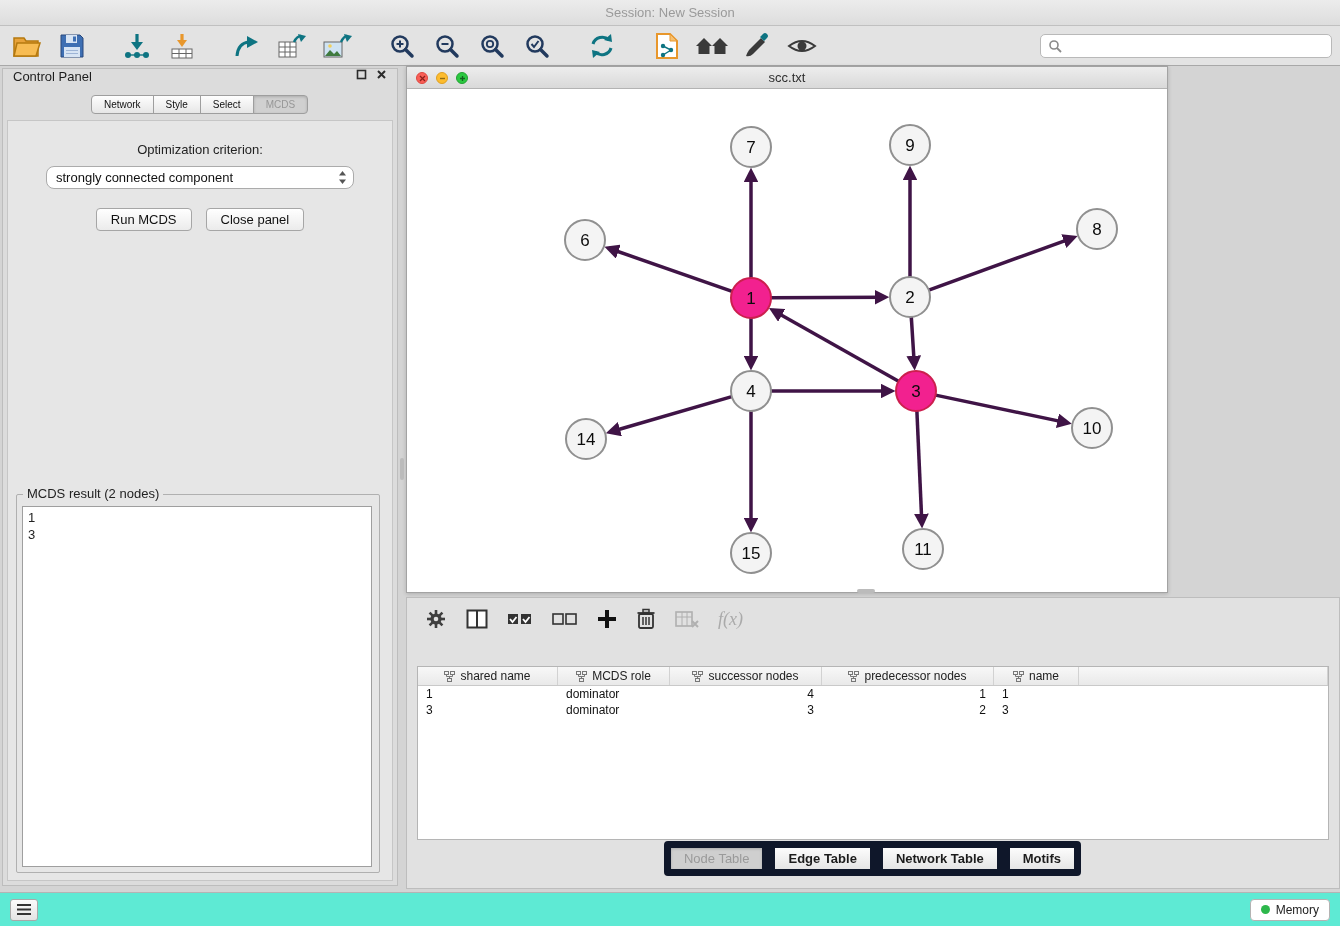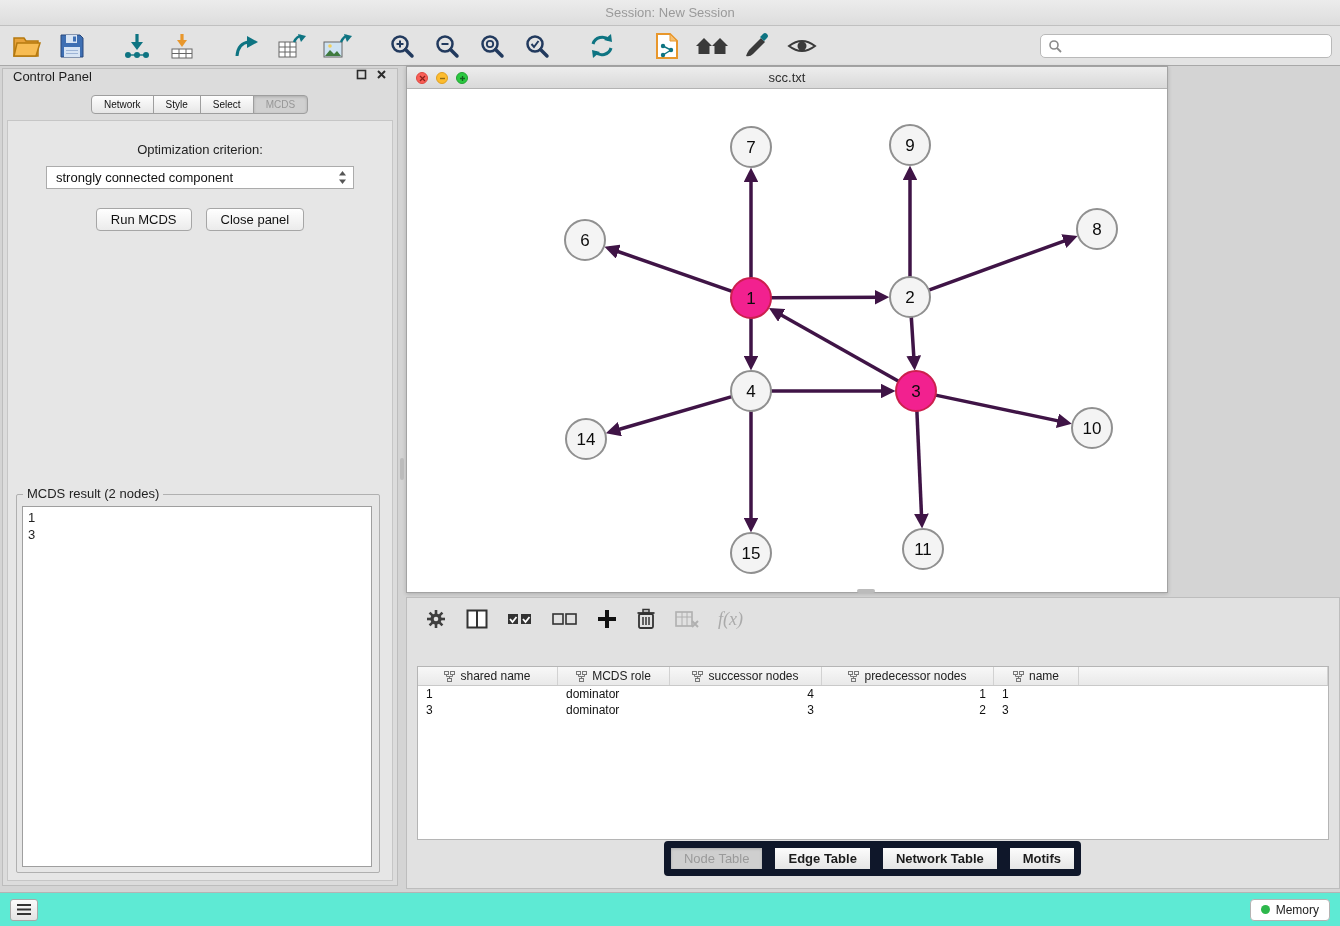--- a/index.html
+++ b/index.html
@@ -48,21 +48,21 @@
   .cp-tab:first-child { border-radius:4px 0 0 4px; }
   .cp-tab:last-child { border-radius:0 4px 4px 0; }
   .cp-tab.selected { background:#d0d0d0; color:#979797; box-shadow:inset 0 1px 3px rgba(0,0,0,.18); }
   .cp-body {
     position:absolute; left:4px; right:4px; top:51px; bottom:4px;
     background:#e6e6e6; border:1px solid #c6c6c6;
   }
   .opt-label { text-align:center; margin-top:21px; }
   .dropdown {
     width:308px; height:23px; margin:9px auto 0 auto; background:#fff;
-    border:1px solid #ababab; border-radius:0;
+    border:1px solid #ababab; border-radius:8px;
     display:flex; align-items:center; padding:0 6px 0 9px; cursor:pointer;
   }
   .dd-value { flex:1; font-size:13px; color:#111; }
   .btn-row { display:flex; justify-content:center; gap:14px; margin-top:19px; }
   .btn {
     font:13px "Liberation Sans",sans-serif; color:#111;
     background:linear-gradient(#ffffff,#ebebeb);
     border:1px solid #a6a6a6; border-radius:4px; padding:3px 14px; cursor:pointer;
   }
   .result-group {

